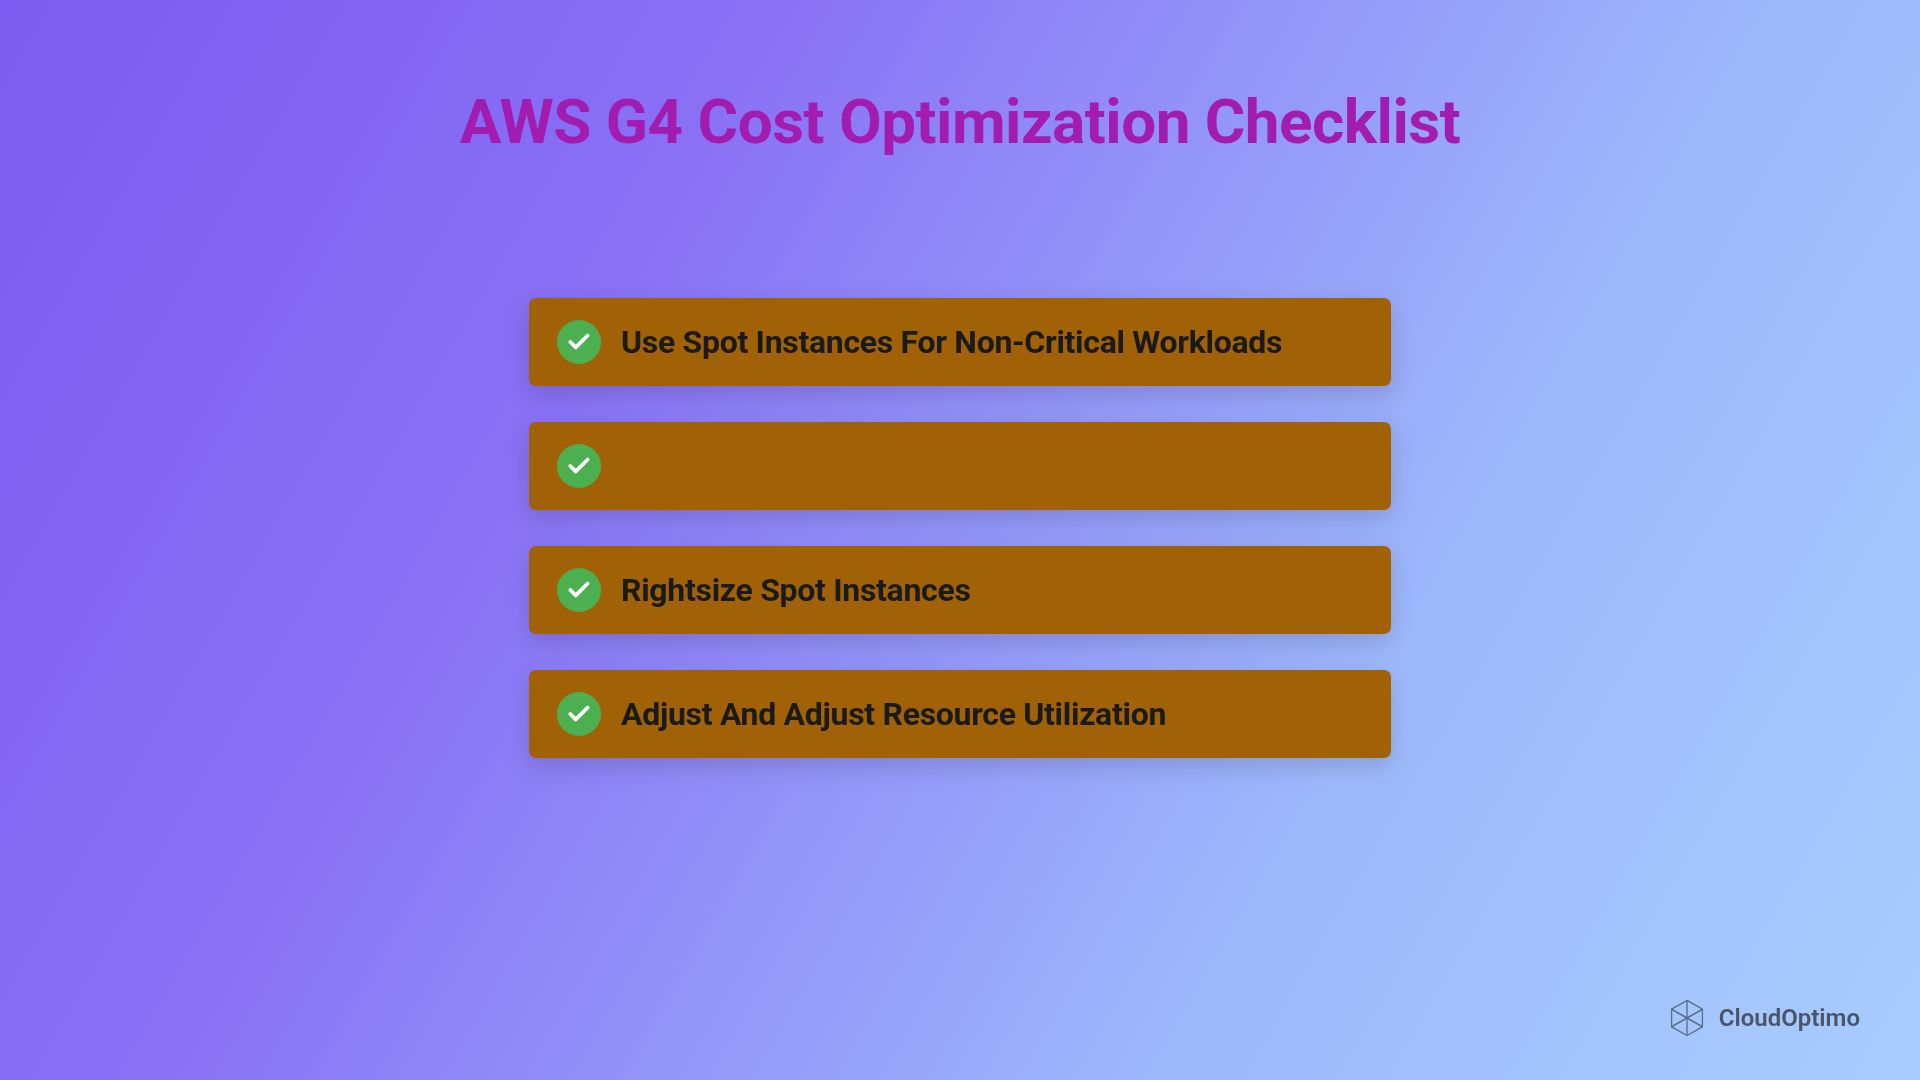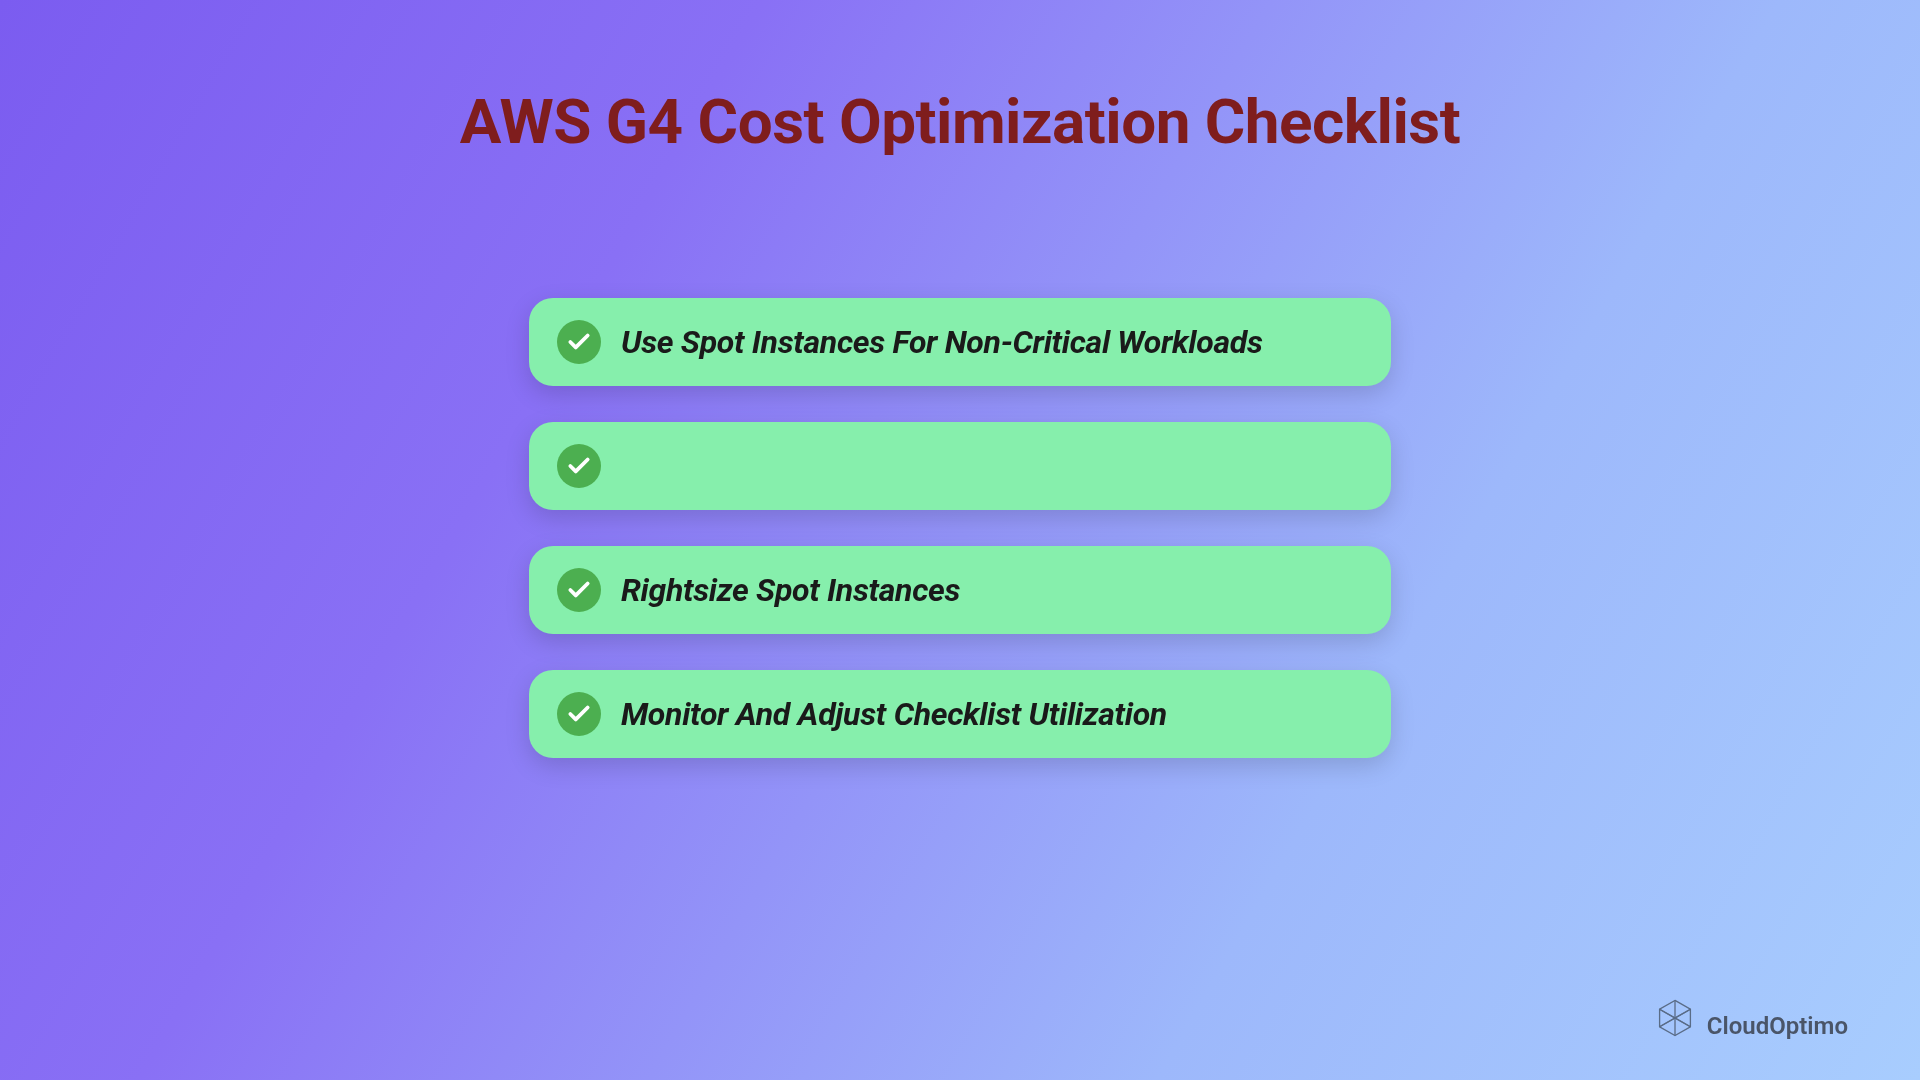--- a/index.html
+++ b/index.html
@@ -11,45 +11,44 @@
     body {
       width: 1920px;
       height: 1080px;
       background: linear-gradient(120deg, #7b5cf0 0%, #8970f5 30%, #9db8fb 70%, #a8cdfe 100%);
       font-family: -apple-system, BlinkMacSystemFont, 'Segoe UI', Roboto, 'Helvetica Neue', Arial, sans-serif;
       position: relative;
       overflow: hidden;
     }
     
     .title {
-      color: #7f1d1d;
+      color: #a21caf;
       font-size: 62px;
       font-weight: 700;
       text-align: center;
       padding-top: 85px;
       letter-spacing: -0.5px;
     }
     
     .checklist-container {
       width: 862px;
       margin: 140px auto 0;
       display: flex;
       flex-direction: column;
       gap: 36px;
     }
     
     .checklist-item {
-      background: #86efac;
-      border-radius: 24px;
+      background: #a16207;
+      border-radius: 7px;
       padding: 22px 28px;
       display: flex;
       align-items: center;
       gap: 20px;
       box-shadow: 0 8px 24px rgba(0, 0, 0, 0.15);
-      font-style: italic;
     }
     
     .check-icon {
       width: 44px;
       height: 44px;
       background: #4caf50;
       border-radius: 50%;
       display: flex;
       align-items: center;
       justify-content: center;
@@ -64,23 +63,23 @@
     .item-label {
       color: #1a1a1a;
       font-size: 32px;
       font-weight: 700;
       letter-spacing: -0.3px;
     }
     
     .logo {
       position: absolute;
       bottom: 40px;
-      right: 72px;
+      right: 60px;
       display: flex;
-      align-items: flex-end;
+      align-items: center;
       gap: 10px;
     }
     
     .logo-icon {
       width: 44px;
       height: 44px;
     }
     
     .logo-text {
       color: #4a5568;
@@ -120,21 +119,21 @@
     </span>
     <span class="item-label">Rightsize Spot Instances</span>
   </div>
 
   <div class="checklist-item">
     <span class="check-icon">
       <svg viewBox="0 0 24 24" fill="none" stroke="#ffffff" stroke-width="3.5" stroke-linecap="round" stroke-linejoin="round">
         <polyline points="20 6 9 17 4 12"></polyline>
       </svg>
     </span>
-    <span class="item-label">Monitor And Adjust Checklist Utilization</span>
+    <span class="item-label">Adjust And Adjust Resource Utilization</span>
   </div>
 
 </div>
 
 <div class="logo">
   <span class="logo-icon">
     <svg viewBox="0 0 100 100" fill="none" stroke="#5a6c87" stroke-width="3">
       <polygon points="50,10 85,30 85,70 50,90 15,70 15,30" fill="none"></polygon>
       <line x1="15" y1="30" x2="85" y2="70"></line>
       <line x1="85" y1="30" x2="15" y2="70"></line>

